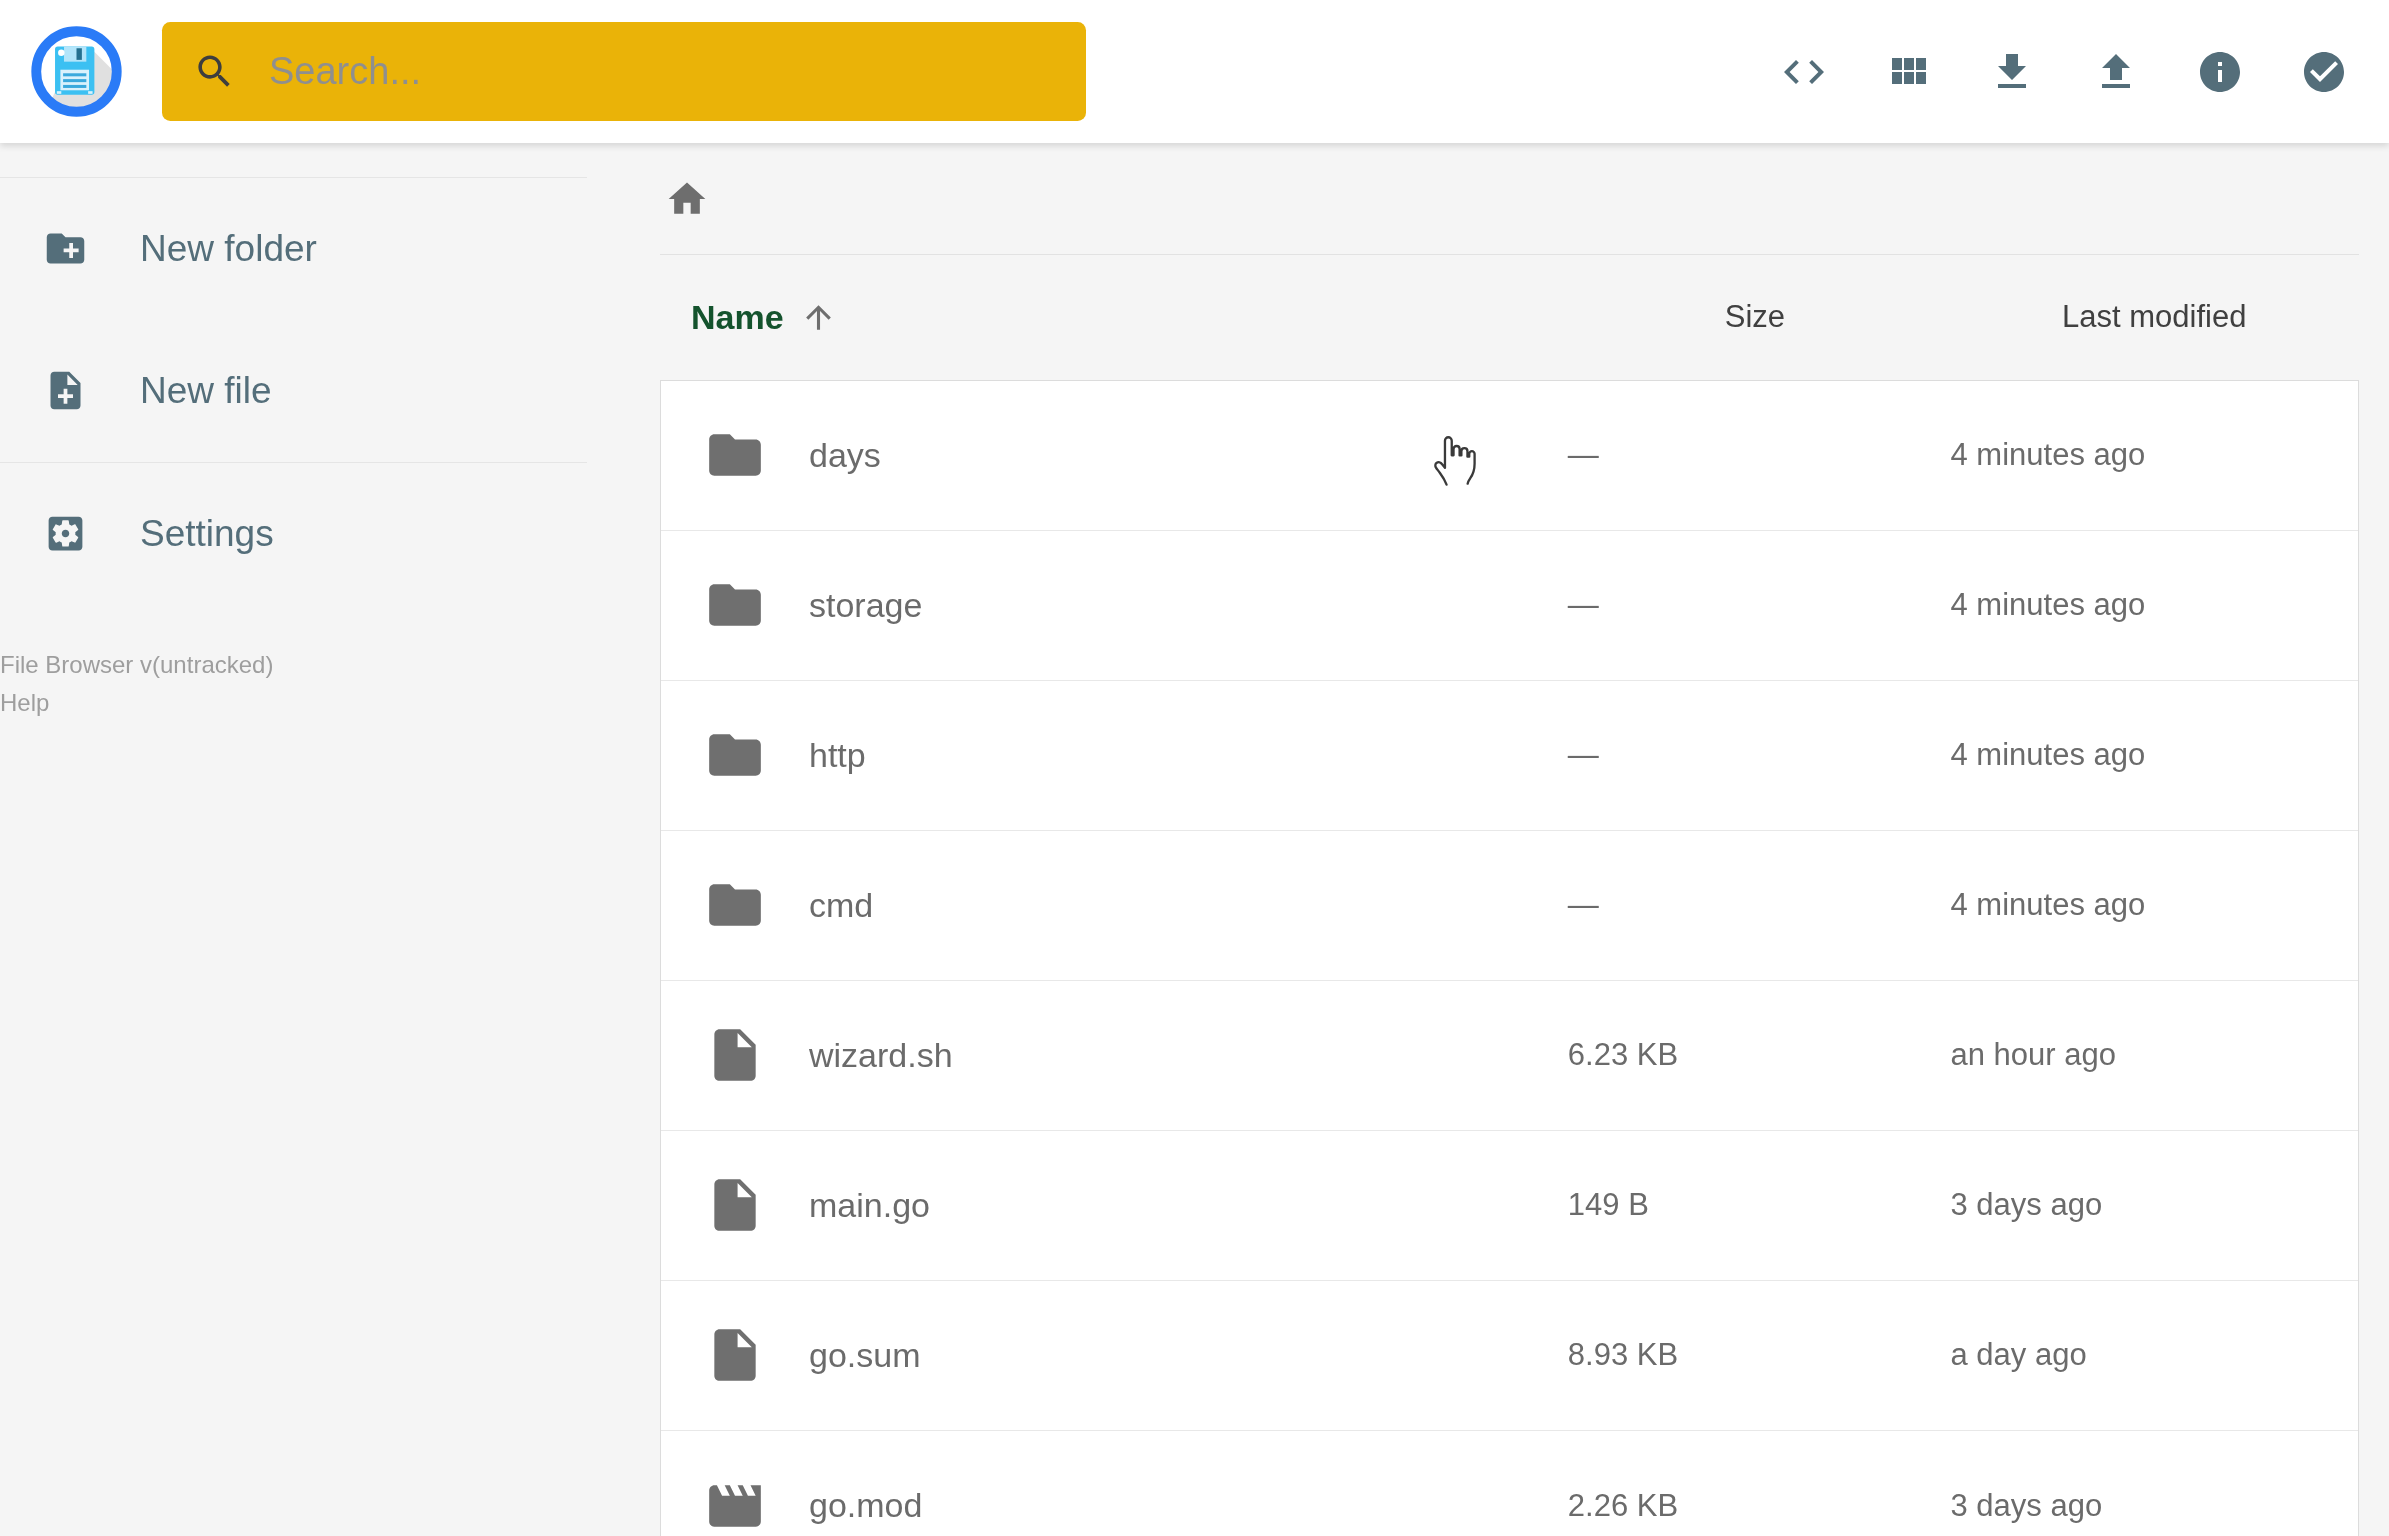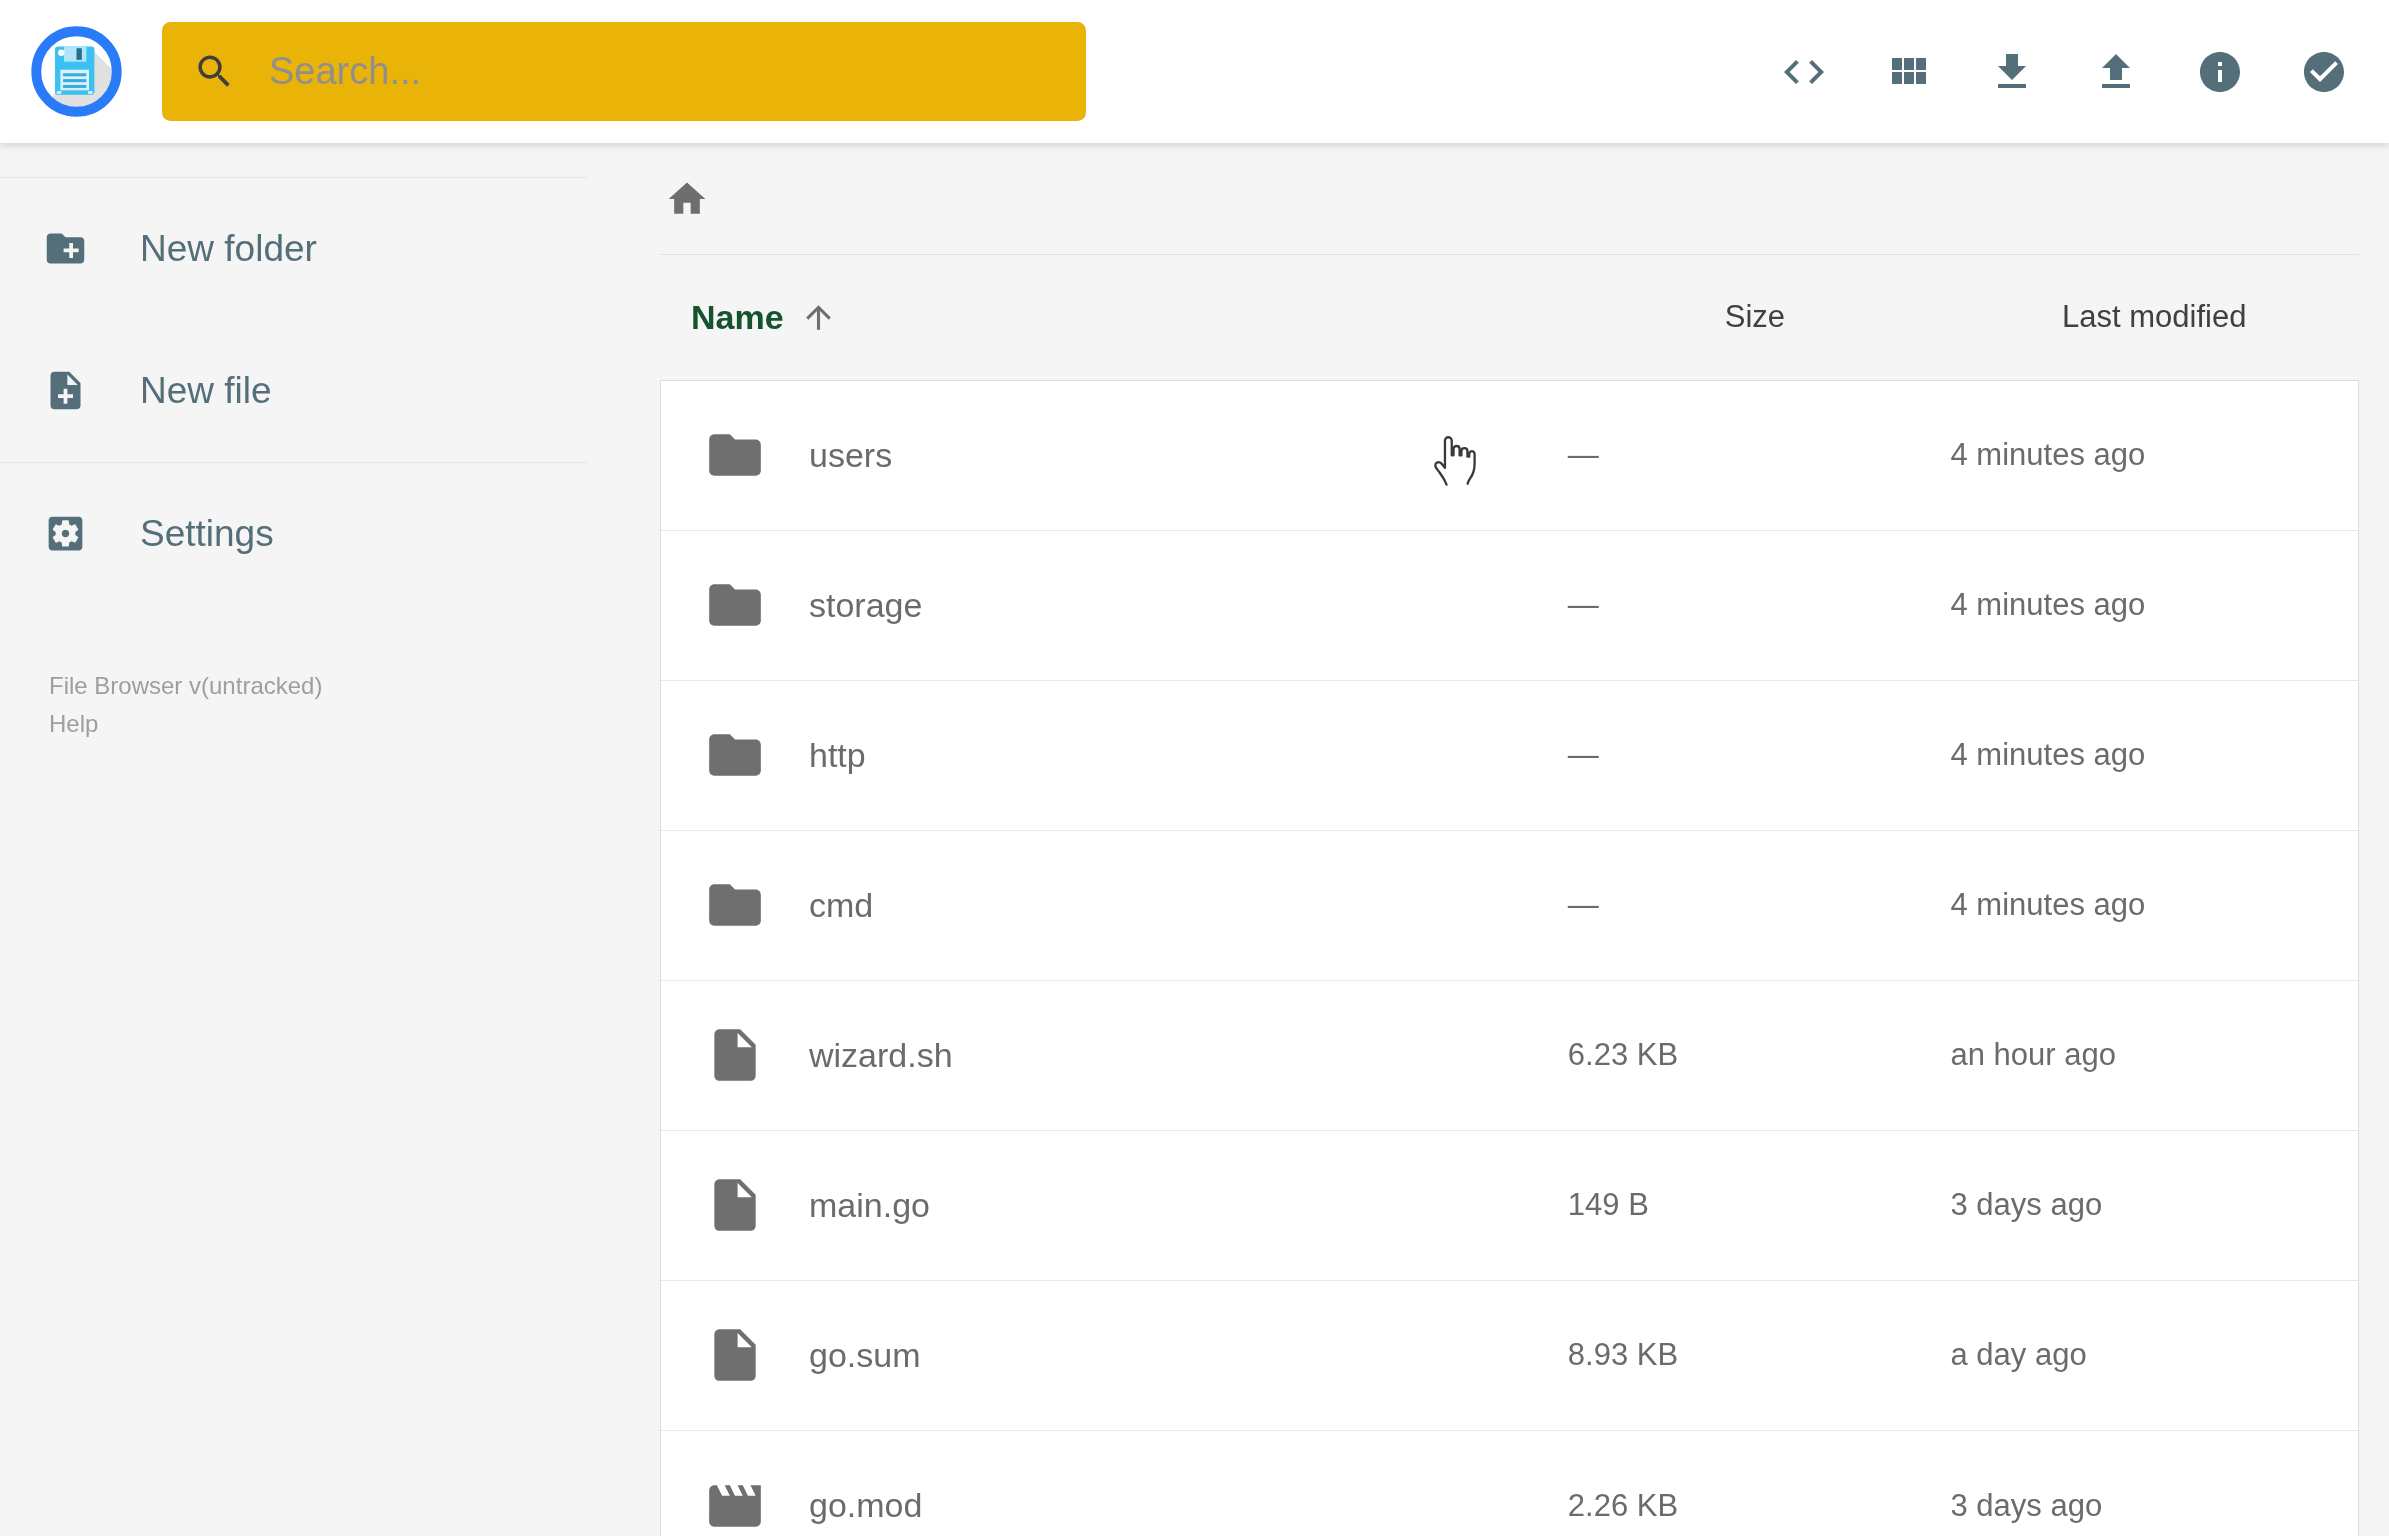--- a/index.html
+++ b/index.html
@@ -51,21 +51,21 @@
 
   
   .content { display: flex; height: 1394px; }
 
   
   .sidebar { width: 587px; flex: 0 0 auto; padding-top: 34px; }
   .side-item { height: 142px; width: 100%; display: flex; align-items: center; padding-left: 43px; gap: 52px; text-align: left; }
   .side-item svg { width: 45px; height: 45px; fill: #546e7a; flex: 0 0 auto; }
   .side-label { font-size: 37px; color: #546e7a; white-space: nowrap; }
   .side-divider { height: 0.9px; background: #e5e5e5; width: 100%; }
-  .side-footer { margin-top: 65px; padding-left: 49px; font-size: 24px; color: #9e9e9e; line-height: 1.35; }
+  .side-footer { margin-top: 44px; font-size: 24px; color: #9e9e9e; line-height: 1.35; }
   .help-link { display: inline-block; margin-top: 8.3px; font-size: 24px; color: #9e9e9e; padding: 0; }
 
   
   .main { flex: 1; min-width: 0; }
   .breadcrumb { height: 111px; display: flex; align-items: center; padding-left: 78px; }
   .home-btn { width: 44px; height: 44px; padding: 0; }
   .home-btn svg { width: 44px; height: 44px; fill: #6e6e6e; display: block; }
   .main-divider { height: 0.9px; background: #e2e2e2; margin: 0 30px 0 73px; }
 
   .grid-cols { display: grid; grid-template-columns: 904px 379px 1fr; align-items: center; }
@@ -221,21 +221,21 @@
       <button class="hdr-mod">Last modified</button>
     </div>
 
     <div class="listing" id="listing">
   <div class="row grid-cols" data-type="folder">
     <div class="cell-name">
       <svg class="ricon ricon-folder" viewBox="0 0 24 24">
               <path d="M10 4H4c-1.1 0-1.99.9-1.99 2L2 18c0 1.1.9 2 2 2h16c1.1 0 2-.9 2-2V8c0-1.1-.9-2-2-2h-8l-2-2z"></path>
             </svg>
 
-      <span class="row-name">users</span>
+      <span class="row-name">days</span>
     </div>
     <div class="cell-size">—</div>
     <div class="cell-mod">4 minutes ago</div>
   </div>
 
   <div class="row grid-cols" data-type="folder">
     <div class="cell-name">
       <svg class="ricon ricon-folder" viewBox="0 0 24 24">
               <path d="M10 4H4c-1.1 0-1.99.9-1.99 2L2 18c0 1.1.9 2 2 2h16c1.1 0 2-.9 2-2V8c0-1.1-.9-2-2-2h-8l-2-2z"></path>
             </svg>

